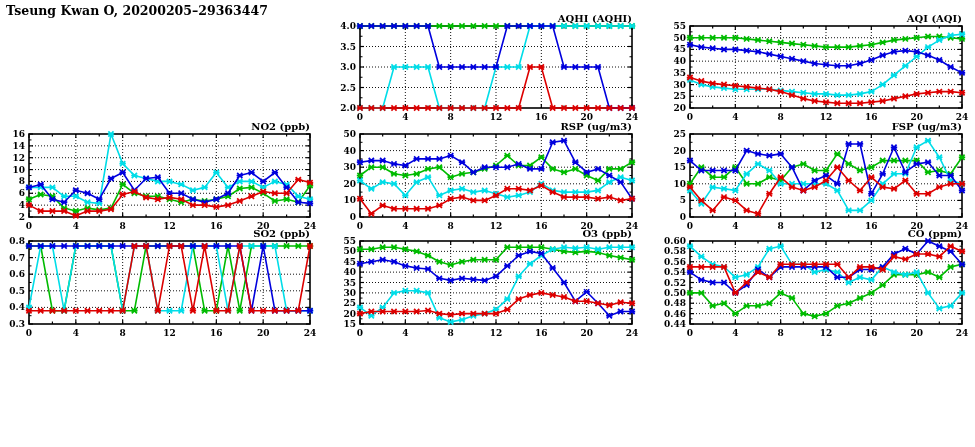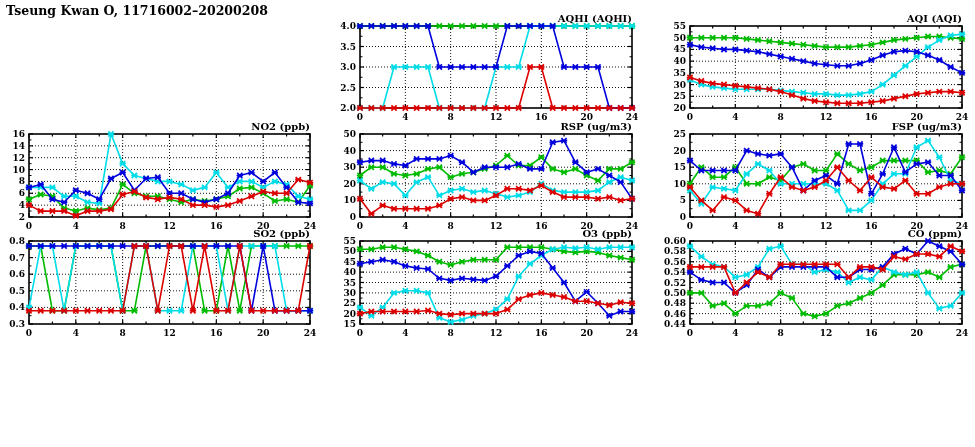--- a/index.html
+++ b/index.html
@@ -18,21 +18,21 @@
   .chart text{
     font-family:"DejaVu Serif","Liberation Serif",serif;
     font-weight:bold;fill:#000;
   }
   .chart .tick-label{font-size:9px;}
   .chart .chart-title{font-size:10px;}
 </style>
 </head>
 <body>
 
-<div id="page-title">Tseung Kwan O, 11716002–20200208</div>
+<div id="page-title">Tseung Kwan O, 20200205–29363447</div>
 
 <div id="charts-root">
     <div class="chart" style="left: 324px; top: 12px;">
       <svg width="316" height="114">
         <line x1="36" x2="308" y1="75.5" y2="75.5" stroke="#111" stroke-width="1" stroke-dasharray="1 2"></line>
         <line x1="36" x2="308" y1="55" y2="55" stroke="#111" stroke-width="1" stroke-dasharray="1 2"></line>
         <line x1="36" x2="308" y1="34.5" y2="34.5" stroke="#111" stroke-width="1" stroke-dasharray="1 2"></line>
         <line y1="14" y2="96" x1="81.33333333333333" x2="81.33333333333333" stroke="#111" stroke-width="1" stroke-dasharray="1 2"></line>
         <line y1="14" y2="96" x1="126.66666666666666" x2="126.66666666666666" stroke="#111" stroke-width="1" stroke-dasharray="1 2"></line>
         <line y1="14" y2="96" x1="172" x2="172" stroke="#111" stroke-width="1" stroke-dasharray="1 2"></line>

